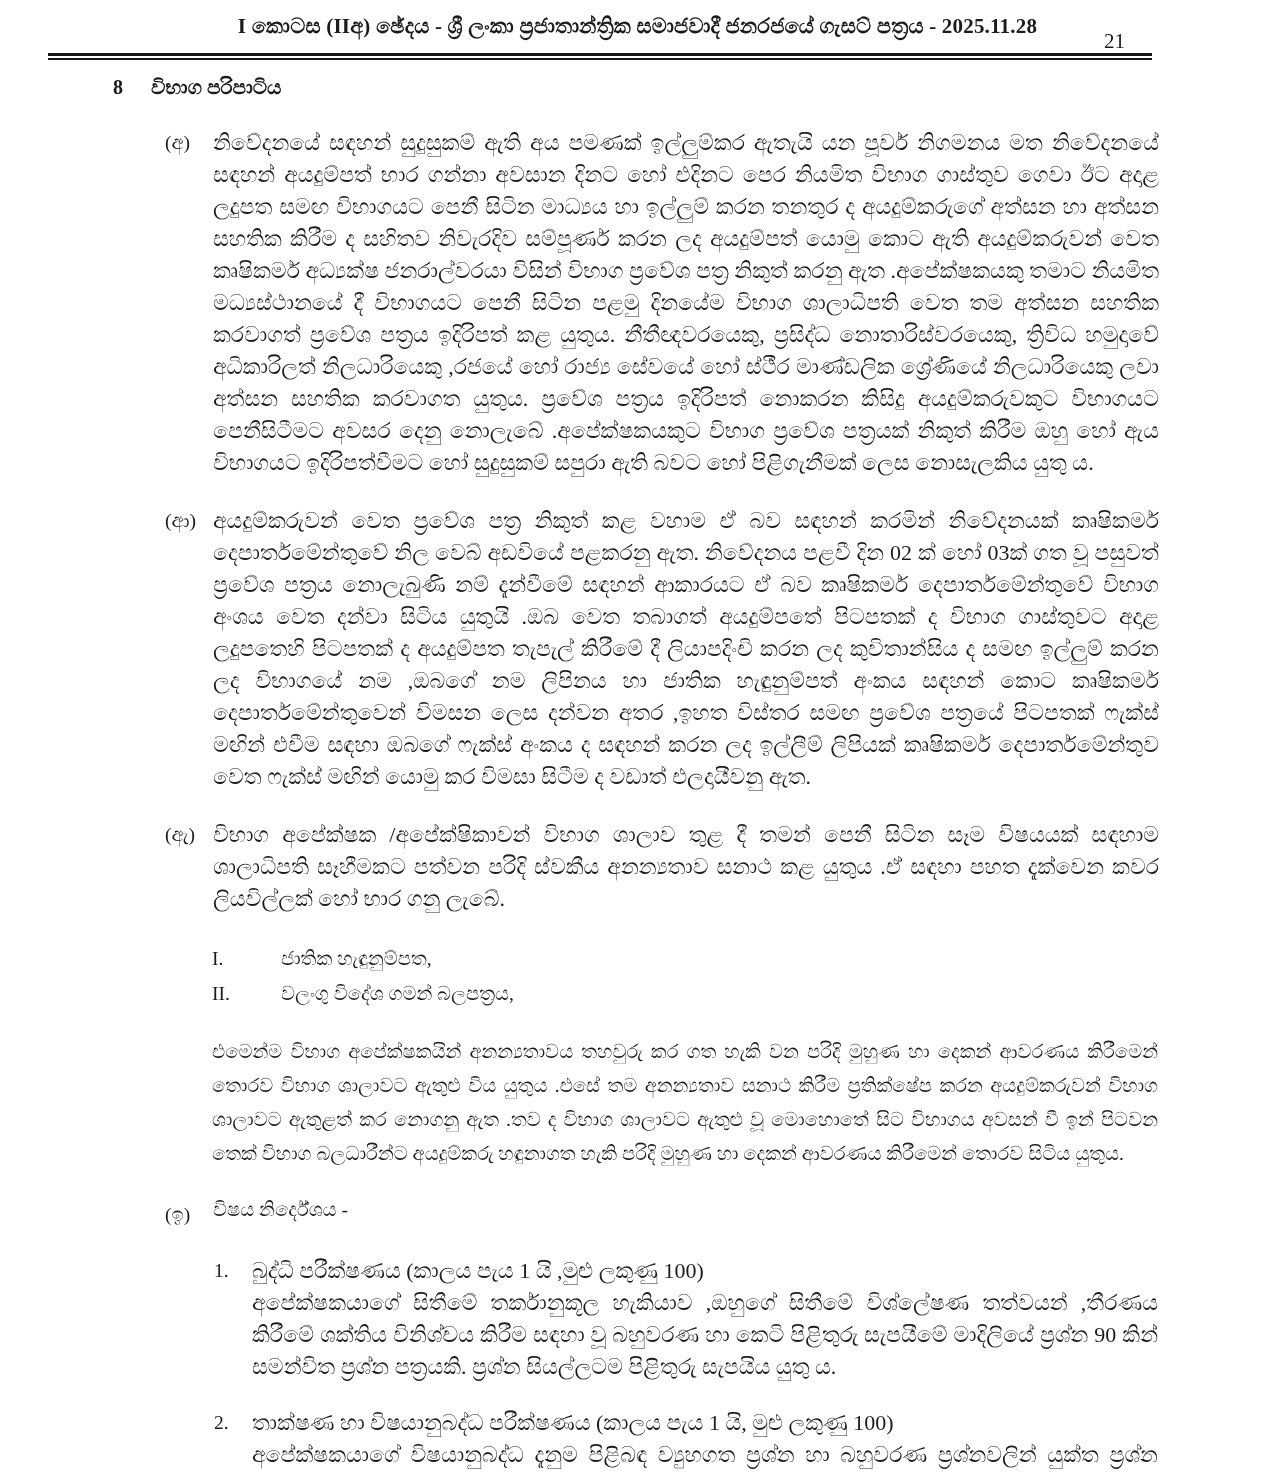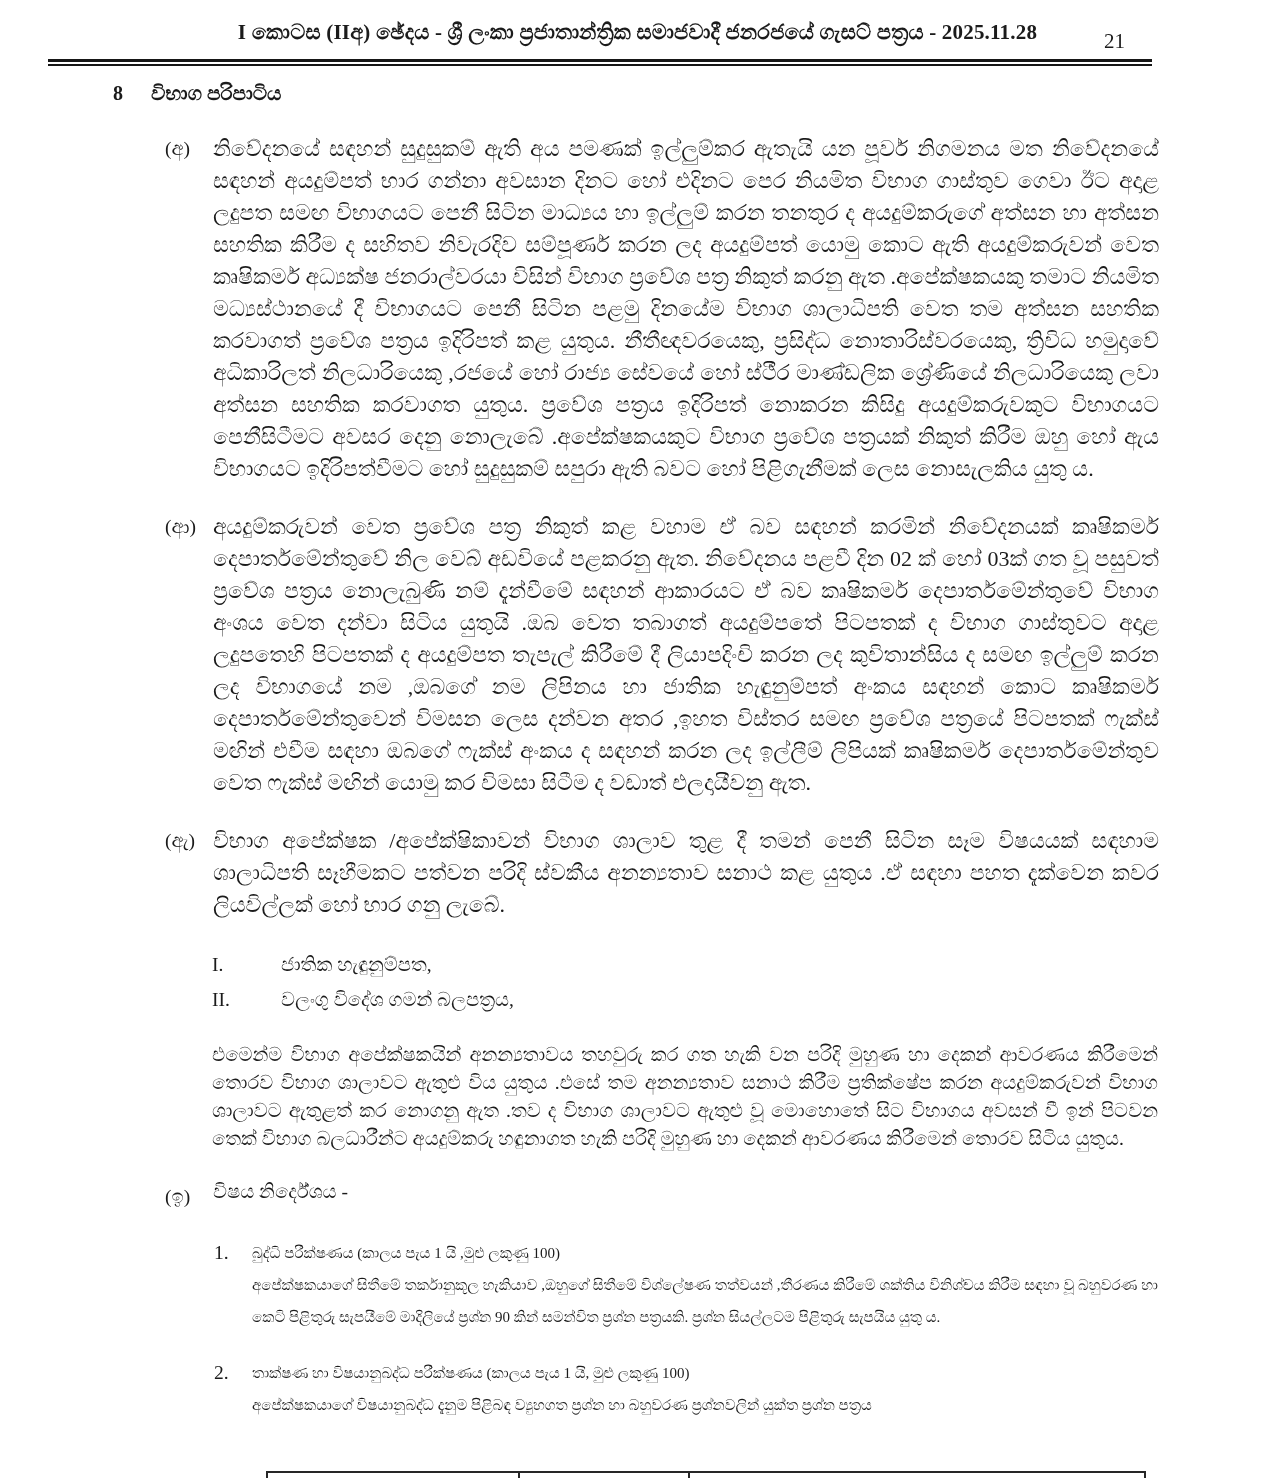--- a/index.html
+++ b/index.html
@@ -16,21 +16,21 @@
     position: relative;
     width: 1275px;
     height: 1478px;
     background: #ffffff;
     overflow: hidden;
   }
 
   
   .page-header {
     position: relative;
-    padding-top: 20px;
+    padding-top: 14px;
     height: 30px;
   }
   .header-title {
     text-align: center;
     font-weight: bold;
     font-size: 21px;
     letter-spacing: 0.2px;
   }
   .page-number {
     position: absolute;
@@ -85,21 +85,21 @@
     font-size: 19.5px;
     line-height: 35px;
   }
   .roman-num { flex: 0 0 69px; }
 
   
   .continuation {
     margin: 24px 16px 0 212px;
     width: 946px;
     font-size: 19.5px;
-    line-height: 28px;
+    line-height: 34px;
     text-align: justify;
   }
 
   
   .syllabus-head {
     display: flex;
     margin: 28px 0 0 165px;
     font-size: 19.5px;
   }
   .syllabus-head .para-label { flex: 0 0 48px; }
@@ -108,21 +108,21 @@
     margin: 24px 0 0 214px;
     width: 944px;
   }
   .syll-num {
     flex: 0 0 38px;
     font-size: 19.5px;
     line-height: 32px;
   }
   .syll-content {
     flex: 1;
-    font-size: 15px;
+    font-size: 22px;
     line-height: 32px;
   }
   .syll-body { text-align: justify; }
 
   
   table.syllabus-table {
     margin: 50px 0 0 266px;
     width: 878px;
     border-collapse: collapse;
     table-layout: fixed;

